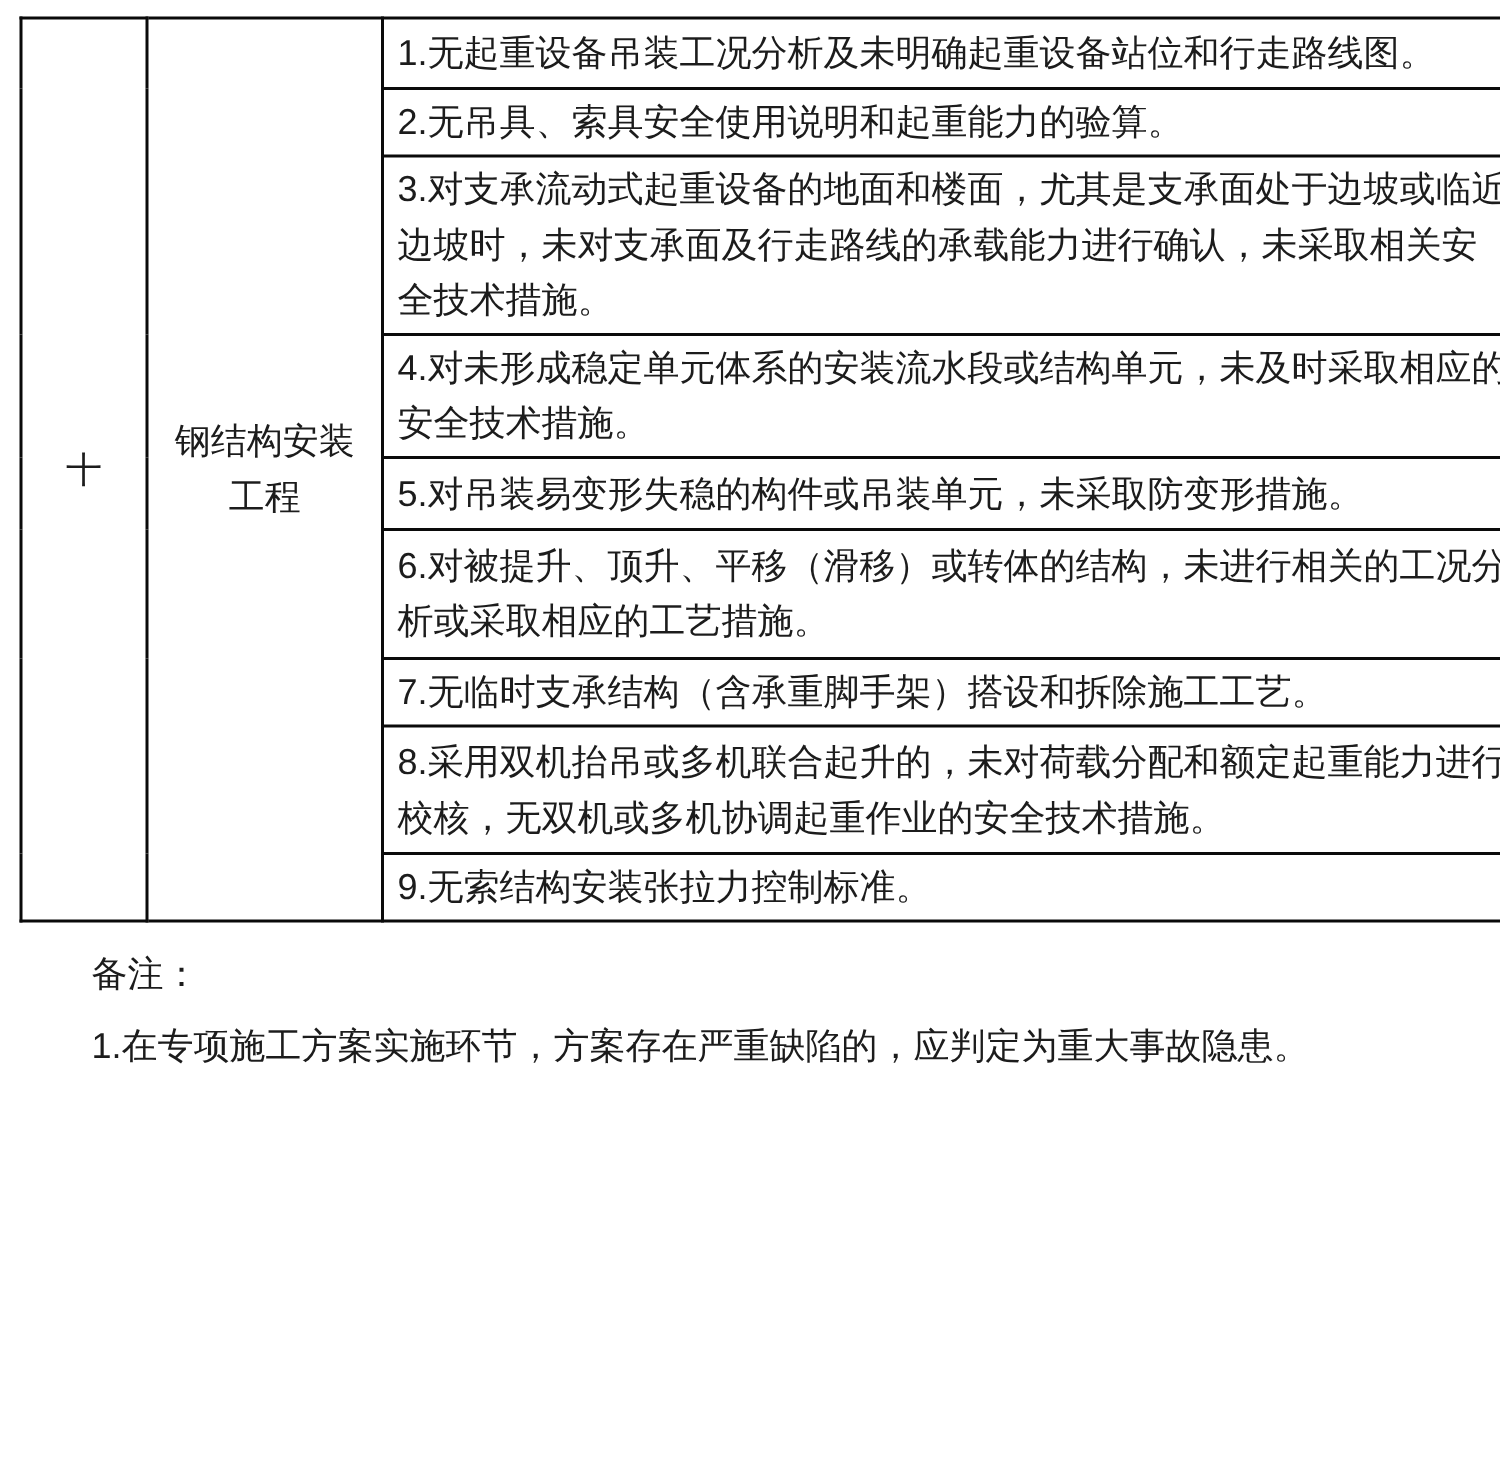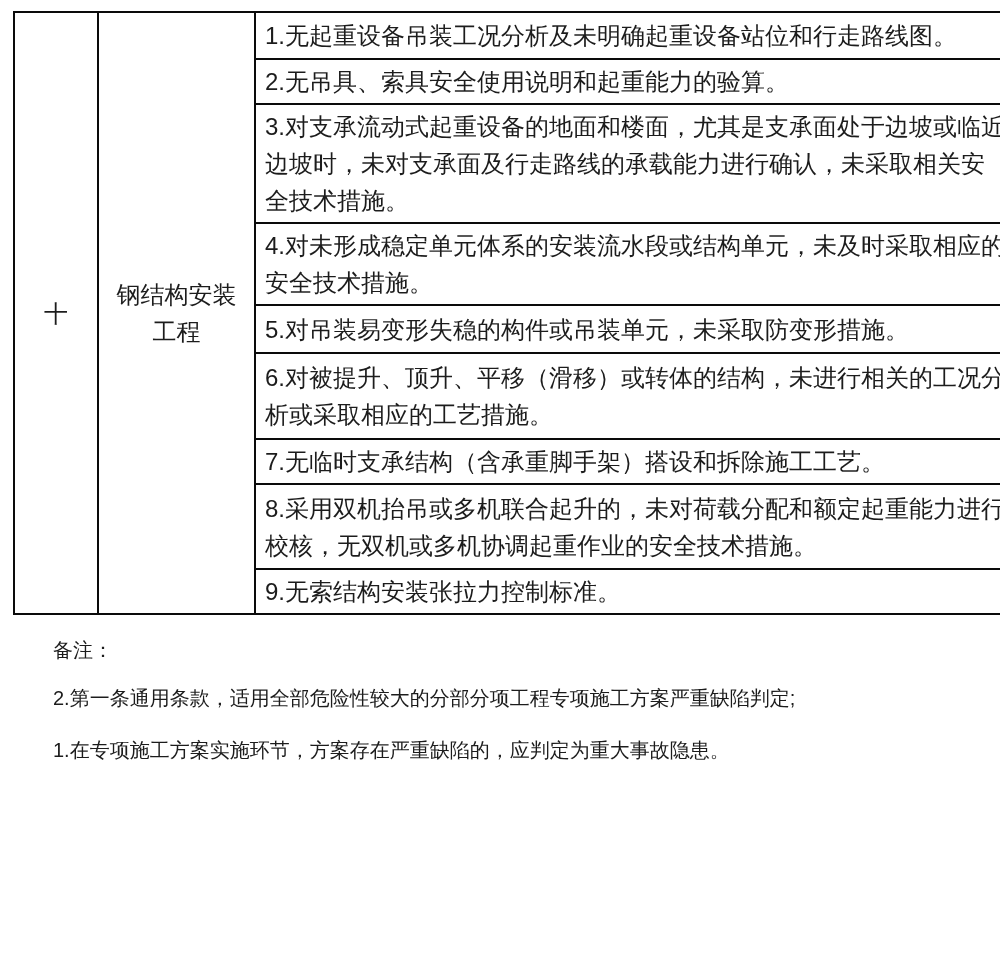--- a/index.html
+++ b/index.html
@@ -51,21 +51,21 @@
   tr.r2 { height: 45px; }
   tr.r3 { height: 119px; }
   tr.r4 { height: 81px; }
   tr.r5 { height: 48px; }
   tr.r6 { height: 86px; }
   tr.r7 { height: 45px; }
   tr.r8 { height: 85px; }
   tr.r9 { height: 43px; }
   .notes {
     margin: 16px 14px 0 13px;
-    font-size: 20px;
+    font-size: 24px;
     color: #1c1c1c;
   }
   .notes p {
     margin: 0 0 14px 0;
     text-indent: 2em;
     line-height: 38px;
     word-break: break-all;
   }
   .notes p.notes-label {
     margin-bottom: 10px;
@@ -105,17 +105,16 @@
         <td class="col-item">8.采用双机抬吊或多机联合起升的，未对荷载分配和额定起重能力进行校核，无双机或多机协调起重作业的安全技术措施。</td>
       </tr>
       <tr class="r9">
         <td class="col-item">9.无索结构安装张拉力控制标准。</td>
       </tr>
     </tbody>
   </table>
 
   <div class="notes">
     <p class="notes-label">备注：</p>
-    <p>2.第一条通用条款，适用全部危险性较大的分部分项工程专项施工方案严重缺陷判定;</p>
     <p>1.在专项施工方案实施环节，方案存在严重缺陷的，应判定为重大事故隐患。</p>
   </div>
 
 </div>
 
 </body></html>

